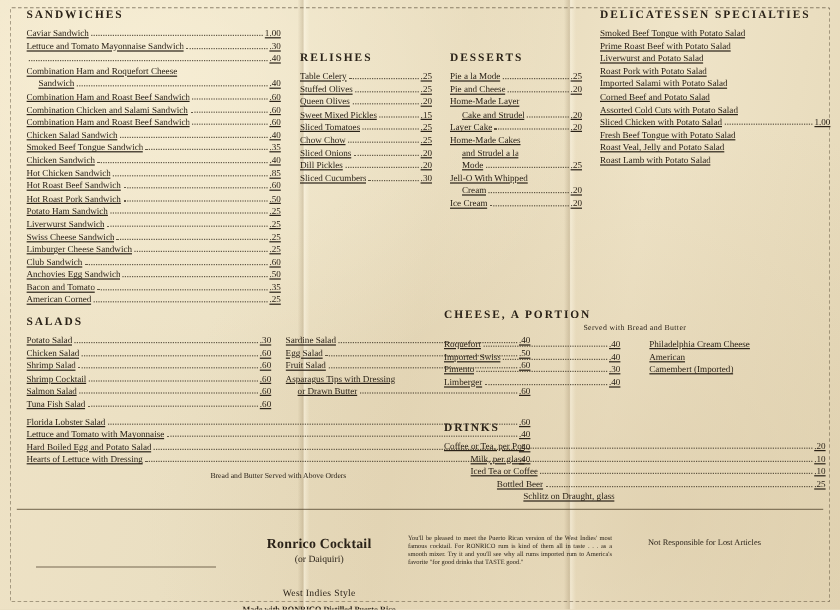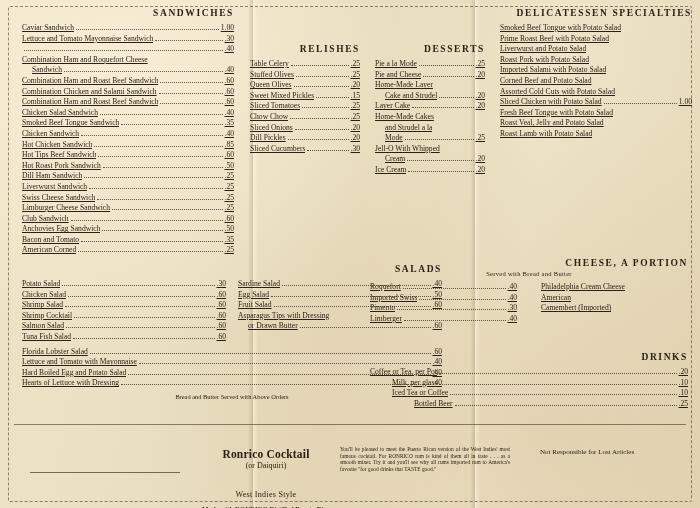--- a/index.html
+++ b/index.html
@@ -29,21 +29,21 @@
     border:1px dashed rgba(60,48,30,0.55);
     border-radius:2px;
     pointer-events:none;
   }
   .sheet{position:absolute;inset:0;}
 
   .col{position:absolute;}
 
   h2.sec{
     font-size:9.5px;letter-spacing:1.6px;font-weight:bold;
-    text-align:right;margin:0 0 5px 0;text-transform:uppercase;
+    text-align:left;margin:0 0 5px 0;text-transform:uppercase;
   }
   .sub{
     font-size:6.5px;text-align:center;margin:-3px 0 5px 0;letter-spacing:.3px;
   }
   ul.items{list-style:none;margin:0;padding:0;text-decoration:underline;}
   ul.items li{
     font-size:7.6px;
     line-height:10.6px;
     display:flex;align-items:baseline;
     white-space:nowrap;
@@ -157,31 +157,31 @@
           <span class="nm">Chicken Sandwich</span>
           <span class="dots"></span>
           <span class="pr">.40</span>
         </li>
         <li class="" style="">
           <span class="nm">Hot Chicken Sandwich</span>
           <span class="dots"></span>
           <span class="pr">.85</span>
         </li>
         <li class="" style="">
-          <span class="nm">Hot Tips Beef Sandwich</span>
+          <span class="nm">Hot Roast Beef Sandwich</span>
           <span class="dots"></span>
           <span class="pr">.60</span>
         </li>
         <li class="" style="">
           <span class="nm">Hot Roast Pork Sandwich</span>
           <span class="dots"></span>
           <span class="pr">.50</span>
         </li>
         <li class="" style="">
-          <span class="nm">Dill Ham Sandwich</span>
+          <span class="nm">Potato Ham Sandwich</span>
           <span class="dots"></span>
           <span class="pr">.25</span>
         </li>
         <li class="" style="">
           <span class="nm">Liverwurst Sandwich</span>
           <span class="dots"></span>
           <span class="pr">.25</span>
         </li>
         <li class="" style="">
           <span class="nm">Swiss Cheese Sandwich</span>
@@ -549,20 +549,25 @@
         <li class="" style="padding-left:22px;">
           <span class="nm">Iced Tea or Coffee</span>
           <span class="dots"></span>
           <span class="pr">.10</span>
         </li>
         <li class="" style="padding-left:44px;">
           <span class="nm">Bottled Beer</span>
           <span class="dots"></span>
           <span class="pr">.25</span>
         </li>
+        <li class="nodots" style="padding-left:66px;">
+          <span class="nm">Schlitz on Draught, glass</span>
+          <span class="dots"></span>
+          <span class="pr"></span>
+        </li>
       </ul>
   </div>
 
   <div class="bottom">
     <div class="rule" style="left:14px;right:14px;top:-14px;"></div>
     <div class="sigline"></div>
 
     <div class="cocktail">
       <div class="t1">Ronrico Cocktail</div>
       <div class="t2">(or Daiquiri)</div>

